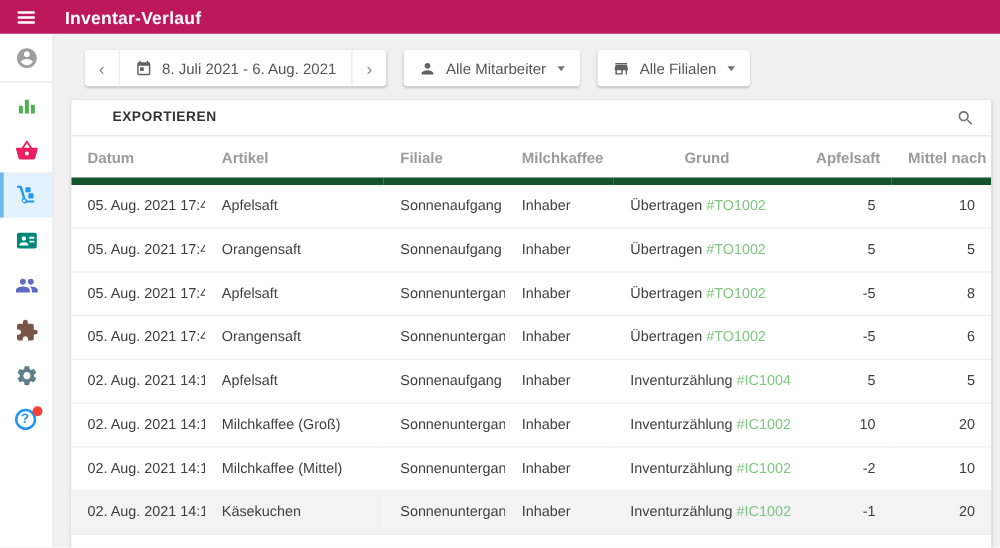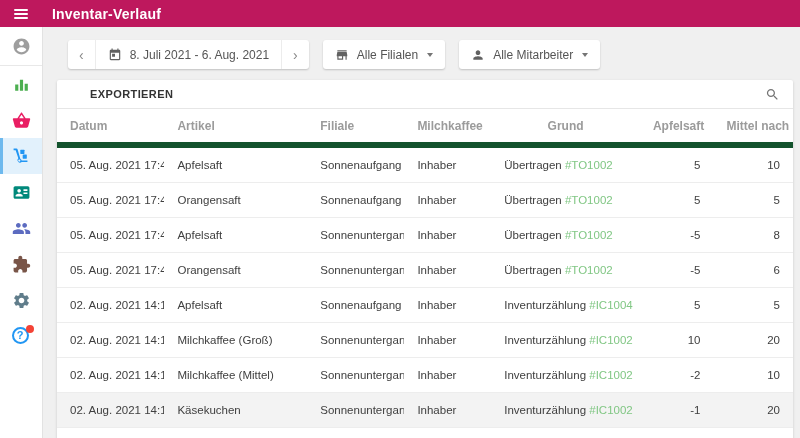--- a/index.html
+++ b/index.html
@@ -187,31 +187,31 @@
           </svg>
         <span class="btn-label">8. Juli 2021 - 6. Aug. 2021</span>
       </div>
       <div class="seg nav-seg">
           <span>›</span>
         </div>
     </div>
 
     <div class="btn dd">
       <svg viewBox="0 0 24 24">
+          <path d="M12 12c2.21 0 4-1.79 4-4s-1.79-4-4-4-4 1.79-4 4 1.79 4 4 4zm0 2c-2.67 0-8 1.34-8 4v2h16v-2c0-2.66-5.33-4-8-4z"></path>
+        </svg>
+      <span class="btn-label">Alle Mitarbeiter</span>
+      <span class="caret"></span>
+    </div>
+
+    <div class="btn dd">
+      <svg viewBox="0 0 24 24">
           <path d="M20 4H4v2h16V4zm1 10v-2l-1-5H4l-1 5v2h1v6h10v-6h4v6h2v-6h1zm-9 4H6v-4h6v4z"></path>
         </svg>
       <span class="btn-label">Alle Filialen</span>
-      <span class="caret"></span>
-    </div>
-
-    <div class="btn dd">
-      <svg viewBox="0 0 24 24">
-          <path d="M12 12c2.21 0 4-1.79 4-4s-1.79-4-4-4-4 1.79-4 4 1.79 4 4 4zm0 2c-2.67 0-8 1.34-8 4v2h16v-2c0-2.66-5.33-4-8-4z"></path>
-        </svg>
-      <span class="btn-label">Alle Mitarbeiter</span>
       <span class="caret"></span>
     </div>
 
   </div>
 
   <div class="card">
     <div class="card-toolbar">
       <span class="export-btn">EXPORTIEREN</span>
       <span class="search-btn">
         <svg viewBox="0 0 24 24">

